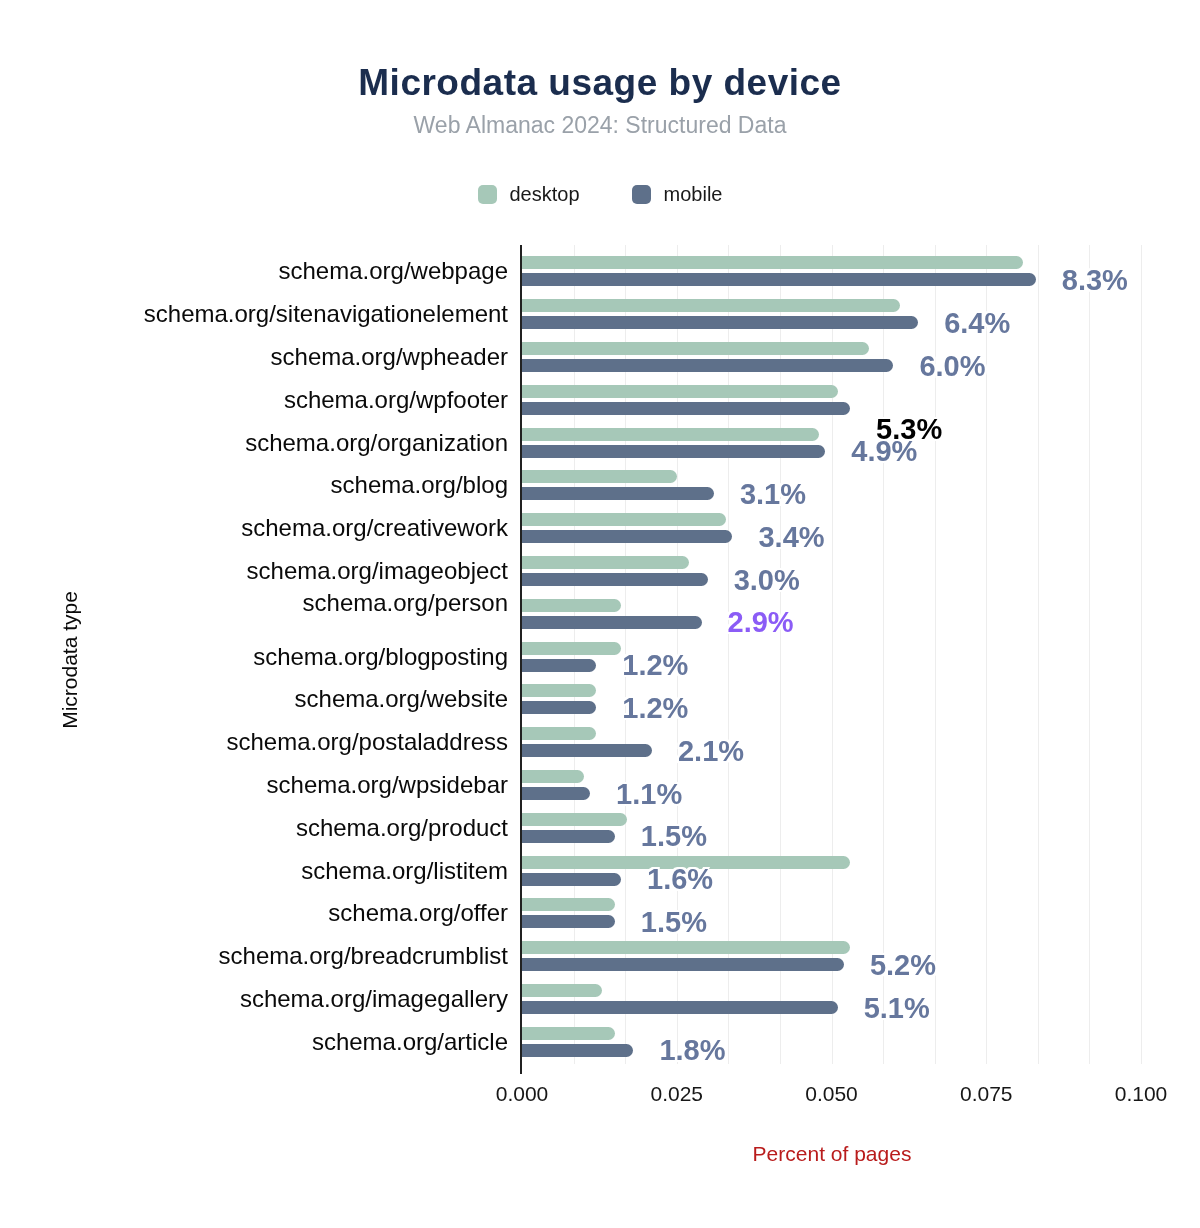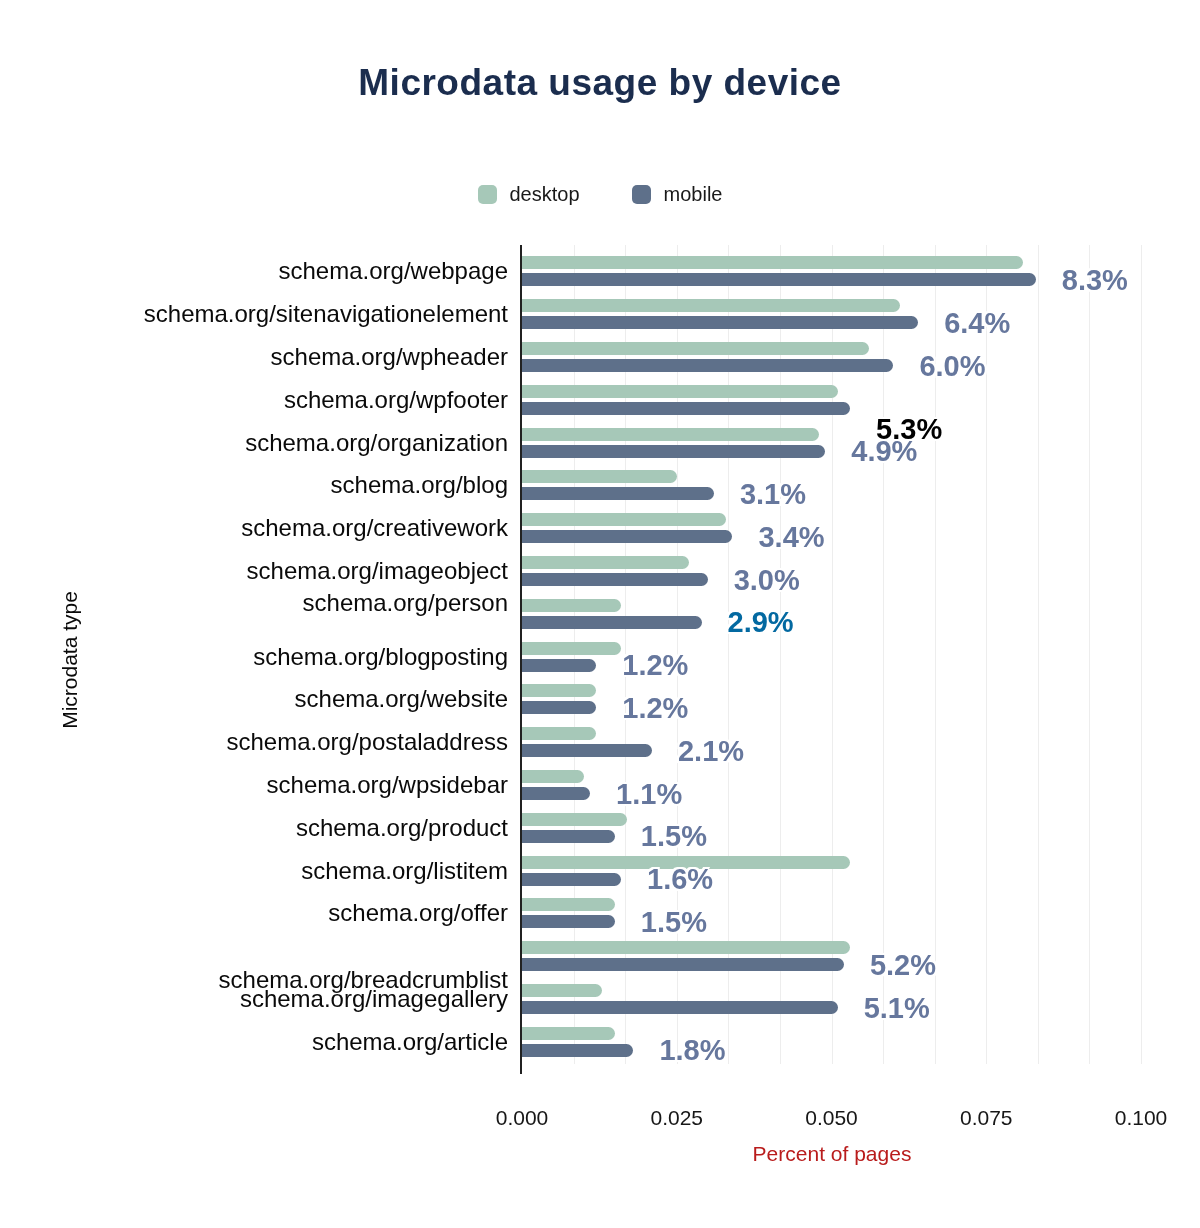--- a/index.html
+++ b/index.html
@@ -31,36 +31,37 @@
   }
   .bar{position:absolute;left:0;height:13px;border-radius:0 7px 7px 0;}
   .value-label{
     position:absolute;transform:translateY(-50%);
     font-size:29px;font-weight:bold;color:#66779d;white-space:nowrap;
     text-shadow:-2px -2px 0 #fff,2px -2px 0 #fff,-2px 2px 0 #fff,2px 2px 0 #fff,
                 0 -2px 0 #fff,0 2px 0 #fff,-2px 0 0 #fff,2px 0 0 #fff;
   }
   .x-tick{
     position:absolute;top:1082px;width:90px;text-align:center;
-    font-size:21px;color:#171717;transform:translateX(-50%);margin-top:24px;
+    font-size:21px;color:#171717;transform:translateX(-50%);
   }
   .x-axis-title{
     position:absolute;top:1142px;left:522px;width:620px;text-align:center;
     font-size:21px;color:#b91c1c;
   }
   .y-axis-title{
     position:absolute;top:660px;left:70px;transform:translate(-50%,-50%) rotate(-90deg);
     font-size:21px;color:#0a0a0a;white-space:nowrap;
   }
 </style>
 </head>
 <body>
 
 <div class="canvas">
   <h1 class="chart-title">Microdata usage by device</h1>
+  <div class="chart-subtitle">Web Almanac 2024: Structured Data</div>
 
   <div class="legend">
     <div class="legend-item">
       <span class="legend-swatch" id="swatch-desktop" style="background: rgb(166, 200, 184);"></span>
       <span class="legend-label">desktop</span>
     </div>
     <div class="legend-item">
       <span class="legend-swatch" id="swatch-mobile" style="background: rgb(94, 112, 138);"></span>
       <span class="legend-label">mobile</span>
     </div>
@@ -110,21 +111,21 @@
       <div class="bar" style="left: 522px; top: 513.2px; width: 204.27px; background: rgb(166, 200, 184);"></div>
       <div class="bar" style="left: 522px; top: 530.2px; width: 210.46px; background: rgb(94, 112, 138);"></div>
       <div class="value-label" style="left: 758.46px; top: 536.7px; color: rgb(102, 119, 157);">3.4%</div>
       <div class="cat-label" style="top: 571px;">schema.org/imageobject</div>
       <div class="bar" style="left: 522px; top: 556px; width: 167.13px; background: rgb(166, 200, 184);"></div>
       <div class="bar" style="left: 522px; top: 573px; width: 185.7px; background: rgb(94, 112, 138);"></div>
       <div class="value-label" style="left: 733.7px; top: 579.5px; color: rgb(102, 119, 157);">3.0%</div>
       <div class="cat-label" style="top: 603px;">schema.org/person</div>
       <div class="bar" style="left: 522px; top: 598.8px; width: 99.04px; background: rgb(166, 200, 184);"></div>
       <div class="bar" style="left: 522px; top: 615.8px; width: 179.51px; background: rgb(94, 112, 138);"></div>
-      <div class="value-label" style="left: 727.51px; top: 622.3px; color: #0369a1;">2.9%</div>
+      <div class="value-label" style="left: 727.51px; top: 622.3px; color: #8b5cf6;">2.9%</div>
       <div class="cat-label" style="top: 656.6px;">schema.org/blogposting</div>
       <div class="bar" style="left: 522px; top: 641.6px; width: 99.04px; background: rgb(166, 200, 184);"></div>
       <div class="bar" style="left: 522px; top: 658.6px; width: 74.28px; background: rgb(94, 112, 138);"></div>
       <div class="value-label" style="left: 622.28px; top: 665.1px; color: rgb(102, 119, 157);">1.2%</div>
       <div class="cat-label" style="top: 699.4px;">schema.org/website</div>
       <div class="bar" style="left: 522px; top: 684.4px; width: 74.28px; background: rgb(166, 200, 184);"></div>
       <div class="bar" style="left: 522px; top: 701.4px; width: 74.28px; background: rgb(94, 112, 138);"></div>
       <div class="value-label" style="left: 622.28px; top: 707.9px; color: rgb(102, 119, 157);">1.2%</div>
       <div class="cat-label" style="top: 742.2px;">schema.org/postaladdress</div>
       <div class="bar" style="left: 522px; top: 727.2px; width: 74.28px; background: rgb(166, 200, 184);"></div>
@@ -139,21 +140,21 @@
       <div class="bar" style="left: 522px; top: 829.8px; width: 92.85px; background: rgb(94, 112, 138);"></div>
       <div class="value-label" style="left: 640.85px; top: 836.3px; color: rgb(102, 119, 157);">1.5%</div>
       <div class="cat-label" style="top: 870.6px;">schema.org/listitem</div>
       <div class="bar" style="left: 522px; top: 855.6px; width: 328.07px; background: rgb(166, 200, 184);"></div>
       <div class="bar" style="left: 522px; top: 872.6px; width: 99.04px; background: rgb(94, 112, 138);"></div>
       <div class="value-label" style="left: 647.04px; top: 879.1px; color: rgb(102, 119, 157);">1.6%</div>
       <div class="cat-label" style="top: 913.4px;">schema.org/offer</div>
       <div class="bar" style="left: 522px; top: 898.4px; width: 92.85px; background: rgb(166, 200, 184);"></div>
       <div class="bar" style="left: 522px; top: 915.4px; width: 92.85px; background: rgb(94, 112, 138);"></div>
       <div class="value-label" style="left: 640.85px; top: 921.9px; color: rgb(102, 119, 157);">1.5%</div>
-      <div class="cat-label" style="top: 956.2px; margin-top: 24px;">schema.org/breadcrumblist</div>
+      <div class="cat-label" style="top: 956.2px;">schema.org/breadcrumblist</div>
       <div class="bar" style="left: 522px; top: 941.2px; width: 328.07px; background: rgb(166, 200, 184);"></div>
       <div class="bar" style="left: 522px; top: 958.2px; width: 321.88px; background: rgb(94, 112, 138);"></div>
       <div class="value-label" style="left: 869.88px; top: 964.7px; color: rgb(102, 119, 157);">5.2%</div>
       <div class="cat-label" style="top: 999px;">schema.org/imagegallery</div>
       <div class="bar" style="left: 522px; top: 984px; width: 80.47px; background: rgb(166, 200, 184);"></div>
       <div class="bar" style="left: 522px; top: 1001px; width: 315.69px; background: rgb(94, 112, 138);"></div>
       <div class="value-label" style="left: 863.69px; top: 1007.5px; color: rgb(102, 119, 157);">5.1%</div>
       <div class="cat-label" style="top: 1041.8px;">schema.org/article</div>
       <div class="bar" style="left: 522px; top: 1026.8px; width: 92.85px; background: rgb(166, 200, 184);"></div>
       <div class="bar" style="left: 522px; top: 1043.8px; width: 111.42px; background: rgb(94, 112, 138);"></div>

